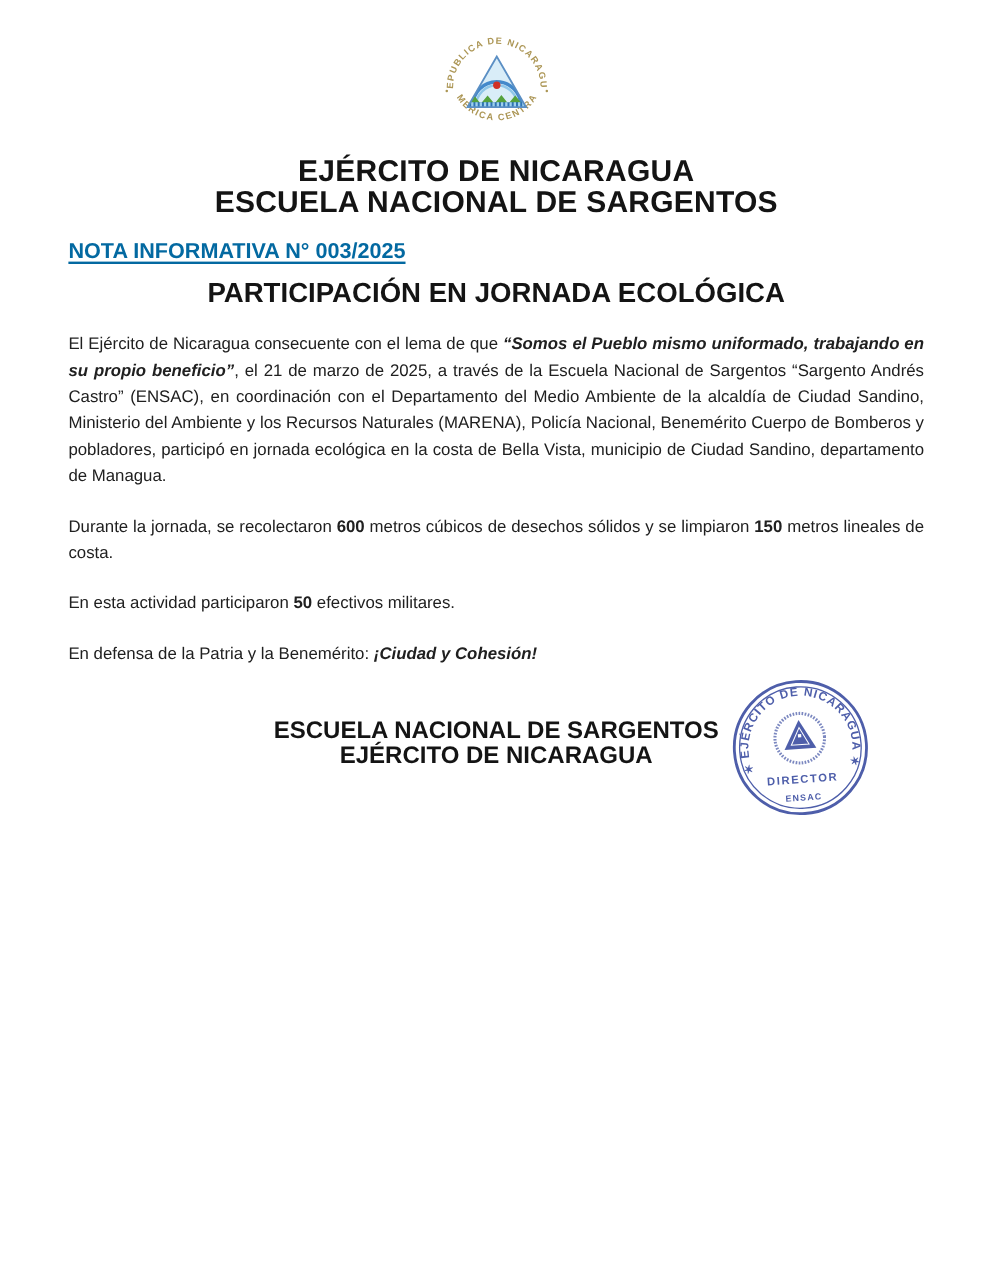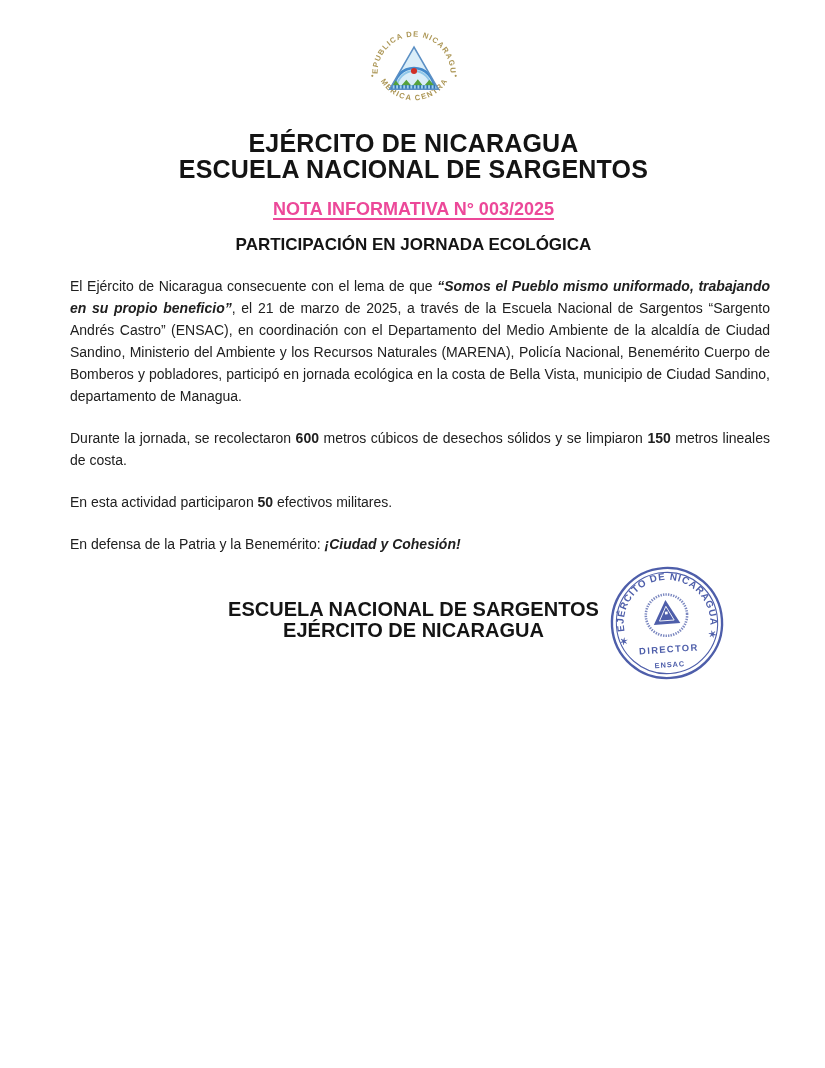--- a/index.html
+++ b/index.html
@@ -25,39 +25,38 @@
     margin-top: 12px;
     text-align: center;
     font-weight: bold;
     font-size: 25px;
     line-height: 26px;
     color: #141414;
     letter-spacing: 0.2px;
   }
   .nota {
     margin-top: 17px;
-    text-align: center;
     font-weight: bold;
     font-size: 18px;
     line-height: 20px;
-    color: #ec4899;
+    color: #0369a1;
     text-decoration: underline;
     text-decoration-thickness: 2px;
     text-underline-offset: 3px;
   }
   .subject {
     margin-top: 15px;
     text-align: center;
     font-weight: bold;
-    font-size: 17px;
+    font-size: 23px;
     line-height: 21px;
     color: #141414;
   }
   .para {
-    margin: 20px 0 0 13px;
+    margin: 20px 0 0 0;
     font-size: 14px;
     line-height: 22px;
     text-align: justify;
     color: #202020;
   }
   .para span.b { font-weight: bold; }
   .para span.i { font-style: italic; }
 
   .footer {
     position: relative;

